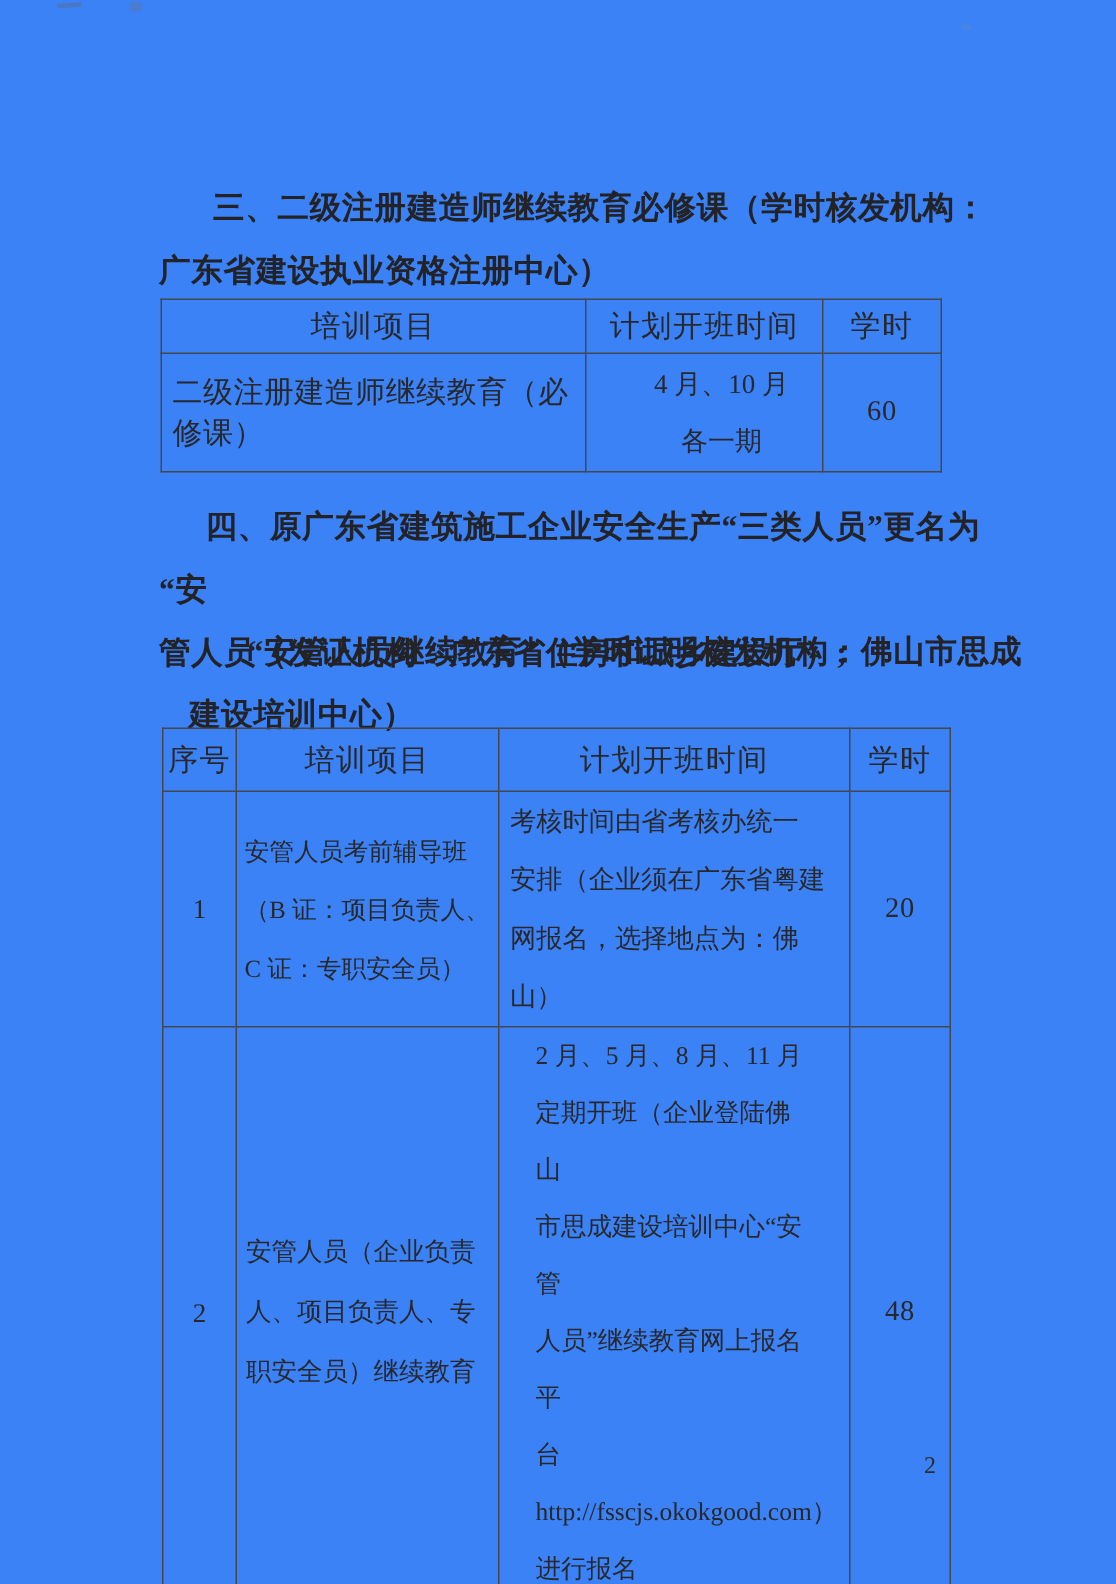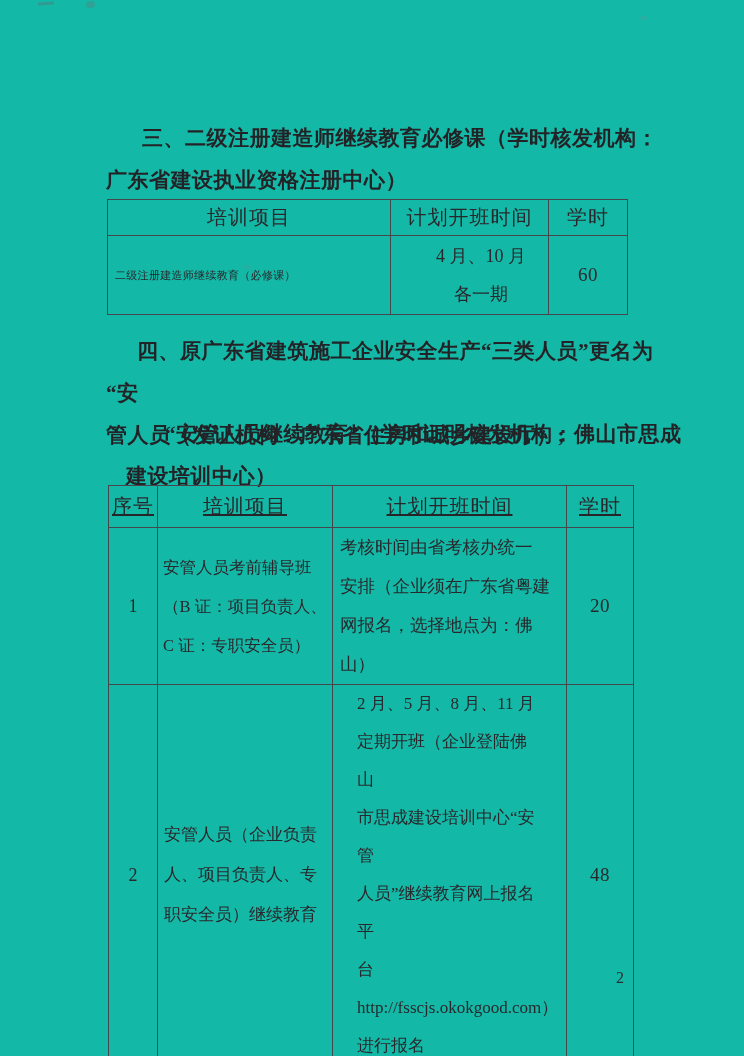--- a/index.html
+++ b/index.html
@@ -5,21 +5,21 @@
   html, body {
     margin: 0;
     padding: 0;
     background: #e8e8e8;
   }
   .page {
     position: relative;
     width: 744px;
     height: 1056px;
     margin: 0 auto;
-    background: #14b8a6;
+    background: #3b82f6;
     color: #26262a;
     font-family: "Liberation Serif", "DejaVu Serif", serif;
     overflow: hidden;
   }
   .heading {
     position: absolute;
     margin: 0;
     font-weight: 700;
     font-size: 21px;
     line-height: 42px;
@@ -43,25 +43,25 @@
     white-space: pre-line;
     color: #28282c;
     overflow: hidden;
   }
   #table1 { left: 107px; top: 199px; width: 520px; }
   #table2 { left: 108px; top: 485px; width: 525px; }
 
   td.th { font-size: 20px; letter-spacing: 1px; }
   #table1 tr.hdr { height: 36px; }
   #table1 tr.r1  { height: 78px; }
-  #table2 tr.hdr { height: 42px; text-decoration: underline; }
+  #table2 tr.hdr { height: 42px; }
   #table2 tr.r1  { height: 121px; }
   #table2 tr.r2  { height: 272px; }
 
-  #table1 td.proj  { text-align: left; padding-left: 7px; font-size: 11px; letter-spacing: 0.3px; }
+  #table1 td.proj  { text-align: left; padding-left: 7px; font-size: 20px; letter-spacing: 0.3px; }
   #table1 td.sched { font-size: 18px; line-height: 38px; padding-left: 24px; }
   td.hours { font-size: 19px; letter-spacing: 0.5px; }
   td.no    { font-size: 18px; }
 
   #table2 td.proj1  { text-align: left; padding: 0 5px;  font-size: 16.5px; line-height: 39px; }
   #table2 td.sched1 { text-align: left; padding: 0 7px;  font-size: 17.5px; line-height: 39px; margin-left: 16px; }
   #table2 td.proj2  { text-align: left; padding: 0 6px;  font-size: 17px;   line-height: 40px; }
   #table2 td.sched2 { text-align: left; padding: 0 24px;  font-size: 17px;   line-height: 38px; }
 
   .page-number {

